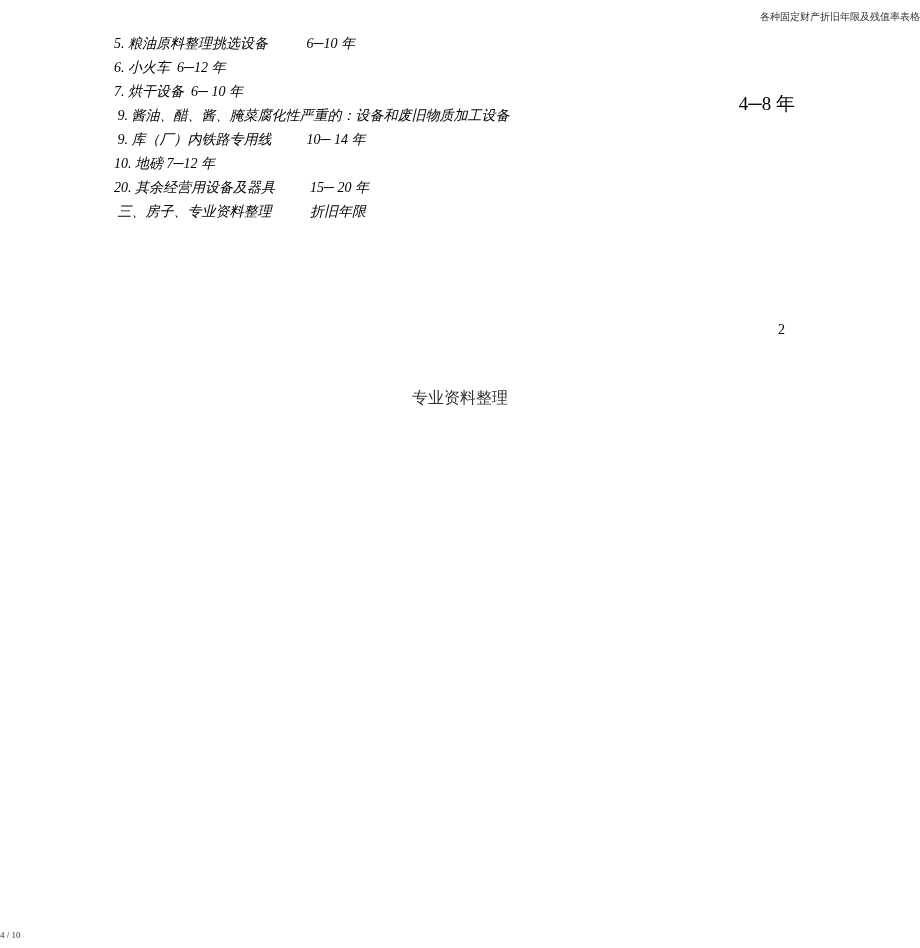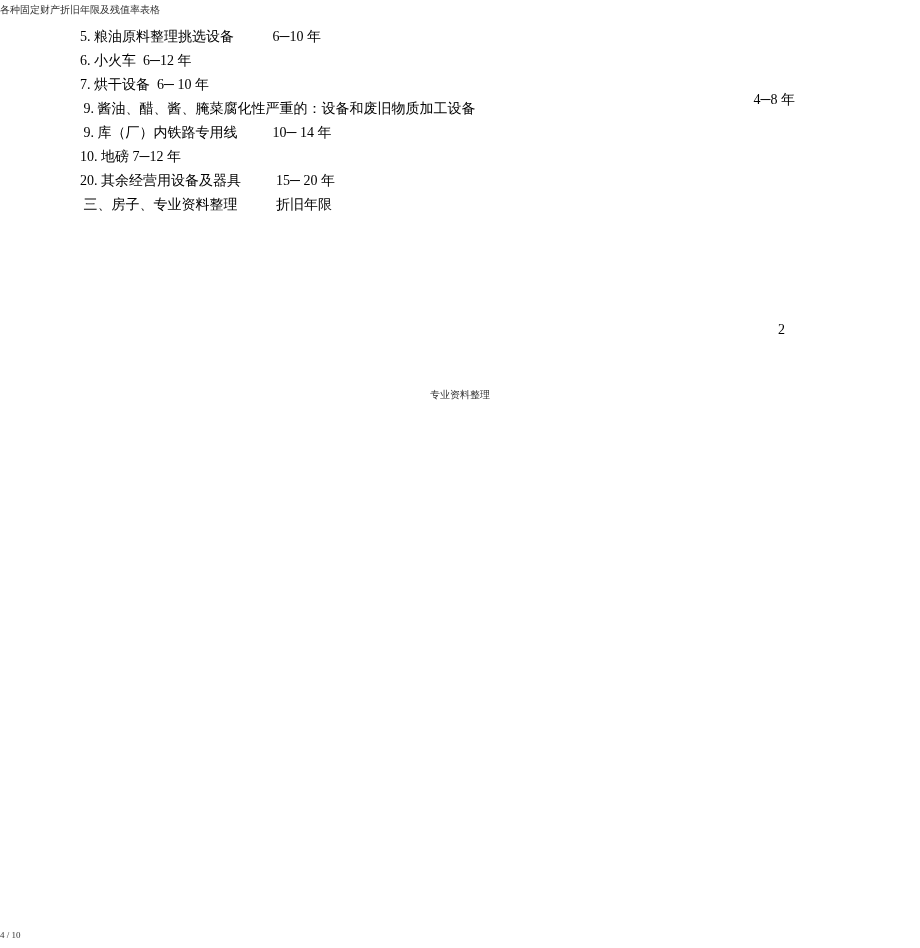--- a/index.html
+++ b/index.html
@@ -9,63 +9,64 @@
     }
     body {
       width: 920px;
       height: 948px;
       background: #ffffff;
       font-family: "SimSun", "宋体", serif;
       color: #000000;
       position: relative;
     }
     .header-title {
-      text-align: left;
+      text-align: right;
       font-size: 10px;
-      padding-top: 3px;
+      padding-top: 10px;
       color: #333;
     }
     .content {
-      padding-left: 80px;
+      padding-left: 114px;
       padding-top: 8px;
+      font-style: italic;
     }
     .line {
       font-size: 14px;
       line-height: 24px;
       margin-bottom: 0;
       white-space: pre;
     }
     .page-num-right {
       position: absolute;
       right: 135px;
       top: 322px;
       font-size: 14px;
     }
     .footer-text-1 {
       position: absolute;
       left: 0;
       right: 0;
       top: 388px;
       text-align: center;
-      font-size: 10px;
+      font-size: 16px;
       color: #333;
     }
     .footer-text-2 {
       position: absolute;
       left: 0;
       right: 0;
       bottom: 8px;
       font-size: 9px;
       color: #333;
     }
     .l8-right {
       position: absolute;
       right: 125px;
       top: 91px;
-      font-size: 14px;
+      font-size: 19px;
     }
   </style>
 </head>
 <body>
 
 <div class="header-title">各种固定财产折旧年限及残值率表格</div>
 
 <div class="content">
   <div class="line">5. 粮油原料整理挑选设备           6─10 年</div>
   <div class="line">6. 小火车  6─12 年</div>

